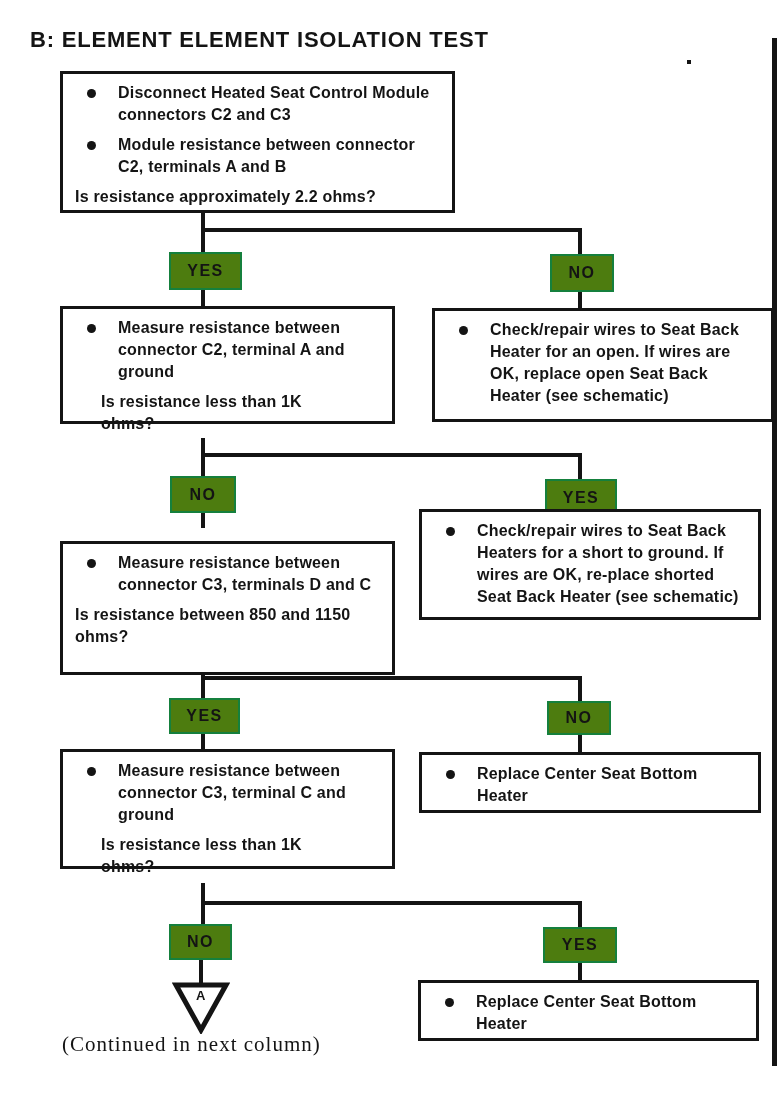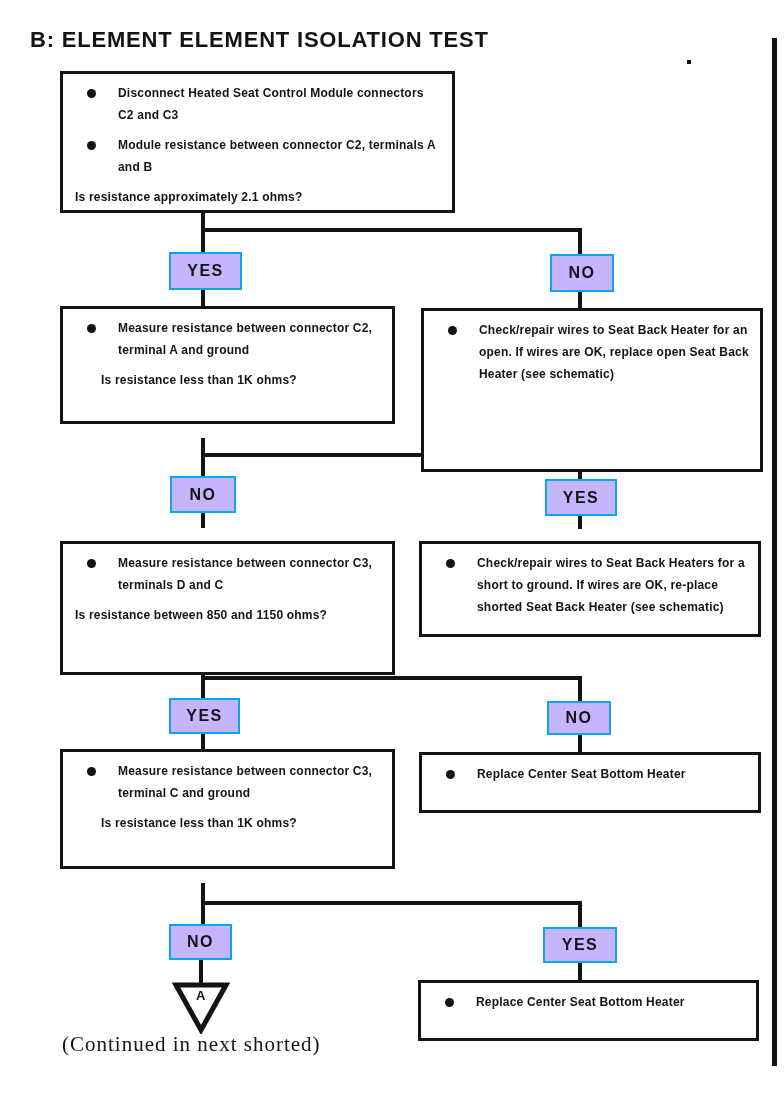--- a/index.html
+++ b/index.html
@@ -10,34 +10,34 @@
     -webkit-font-smoothing:none;
   }
   .title{
     position:absolute;left:30px;top:27px;
     font-size:22px;font-weight:bold;letter-spacing:0.8px;white-space:nowrap;
   }
   .line{position:absolute;background:#141414;}
   .box{
     position:absolute;box-sizing:border-box;background:#ffffff;
     border:3px solid #141414;
-    font-size:12px;font-weight:bold;line-height:22px;letter-spacing:0.2px;
+    font-size:16px;font-weight:bold;line-height:22px;letter-spacing:0.2px;
     padding:8px 10px 4px 10px;
   }
   .bullet{position:relative;padding-left:45px;margin:0 0 8px 0;}
   .bullet .dot{
     position:absolute;left:14px;top:7px;width:9px;height:9px;
     border-radius:50%;background:#141414;
   }
   .question{margin:0 0 0 2px;}
   .qw-250{max-width:252px;margin-left:28px;}
   .qw-290{max-width:288px;}
   .decision{
-    position:absolute;box-sizing:border-box;background:#c4b5fd;
-    border:2px solid #0ea5e9;display:flex;align-items:center;justify-content:center;
+    position:absolute;box-sizing:border-box;background:#4d7c0f;
+    border:2px solid #15803d;display:flex;align-items:center;justify-content:center;
     font-size:16px;font-weight:bold;letter-spacing:1.5px;
   }
   .tri{position:absolute;}
   .tri-label{
     position:absolute;text-align:center;
     font-size:13px;font-weight:bold;letter-spacing:0.5px;
   }
   .note{
     position:absolute;left:62px;top:1032px;
     font-family:"Liberation Serif",serif;font-size:21px;letter-spacing:1px;
@@ -76,59 +76,59 @@
 
 <div class="box" style="left:60px;top:71px;width:395px;height:142px">
   <div class="bullet">
     <span class="dot"></span>
     <span>Disconnect Heated Seat Control Module connectors C2 and C3</span>
   </div>
   <div class="bullet">
     <span class="dot"></span>
     <span>Module resistance between connector C2, terminals A and B</span>
   </div>
-  <p class="question">Is resistance approximately 2.1 ohms?</p>
+  <p class="question">Is resistance approximately 2.2 ohms?</p>
 </div>
 
 <div class="decision" style="left:169px;top:252px;width:73px;height:38px">
     <span>YES</span>
   </div>
 <div class="decision" style="left:550px;top:254px;width:64px;height:38px">
     <span>NO</span>
   </div>
 
 <div class="box" style="left:60px;top:306px;width:335px;height:118px">
   <div class="bullet">
     <span class="dot"></span>
     <span>Measure resistance between connector C2, terminal A and ground</span>
   </div>
   <p class="question qw-250">Is resistance less than 1K ohms?</p>
 </div>
-<div class="box" style="left:421px;top:308px;width:342px;height:164px">
+<div class="box" style="left:432px;top:308px;width:342px;height:114px">
   <div class="bullet">
     <span class="dot"></span>
     <span>Check/repair wires to Seat Back Heater for an open. If wires are OK, replace open Seat Back Heater (see schematic)</span>
   </div>
 </div>
 
 <div class="decision" style="left:170px;top:476px;width:66px;height:37px">
     <span>NO</span>
   </div>
 <div class="decision" style="left:545px;top:479px;width:72px;height:37px">
     <span>YES</span>
   </div>
 
 <div class="box" style="left:60px;top:541px;width:335px;height:134px">
   <div class="bullet">
     <span class="dot"></span>
     <span>Measure resistance between connector C3, terminals D and C</span>
   </div>
   <p class="question qw-290">Is resistance between 850 and 1150 ohms?</p>
 </div>
-<div class="box" style="left:419px;top:541px;width:342px;height:96px">
+<div class="box" style="left:419px;top:509px;width:342px;height:111px">
   <div class="bullet">
     <span class="dot"></span>
     <span>Check/repair wires to Seat Back Heaters for a short to ground. If wires are OK, re-place shorted Seat Back Heater (see schematic)</span>
   </div>
 </div>
 
 <div class="decision" style="left:169px;top:698px;width:71px;height:36px">
     <span>YES</span>
   </div>
 <div class="decision" style="left:547px;top:701px;width:64px;height:34px">
@@ -161,16 +161,16 @@
 </svg>
 <div class="tri-label" style="left:172px;top:988px;width:58px">A</div>
 
 <div class="box" style="left:418px;top:980px;width:341px;height:61px">
   <div class="bullet">
     <span class="dot"></span>
     <span>Replace Center Seat Bottom Heater</span>
   </div>
 </div>
 
-<div class="note">(Continued in next shorted)</div>
+<div class="note">(Continued in next column)</div>
 
 <div class="artifact" style="left:772px;top:38px;width:5px;height:1028px"></div>
 <div class="artifact" style="left:687px;top:60px;width:4px;height:4px"></div>
 
 </body></html>

